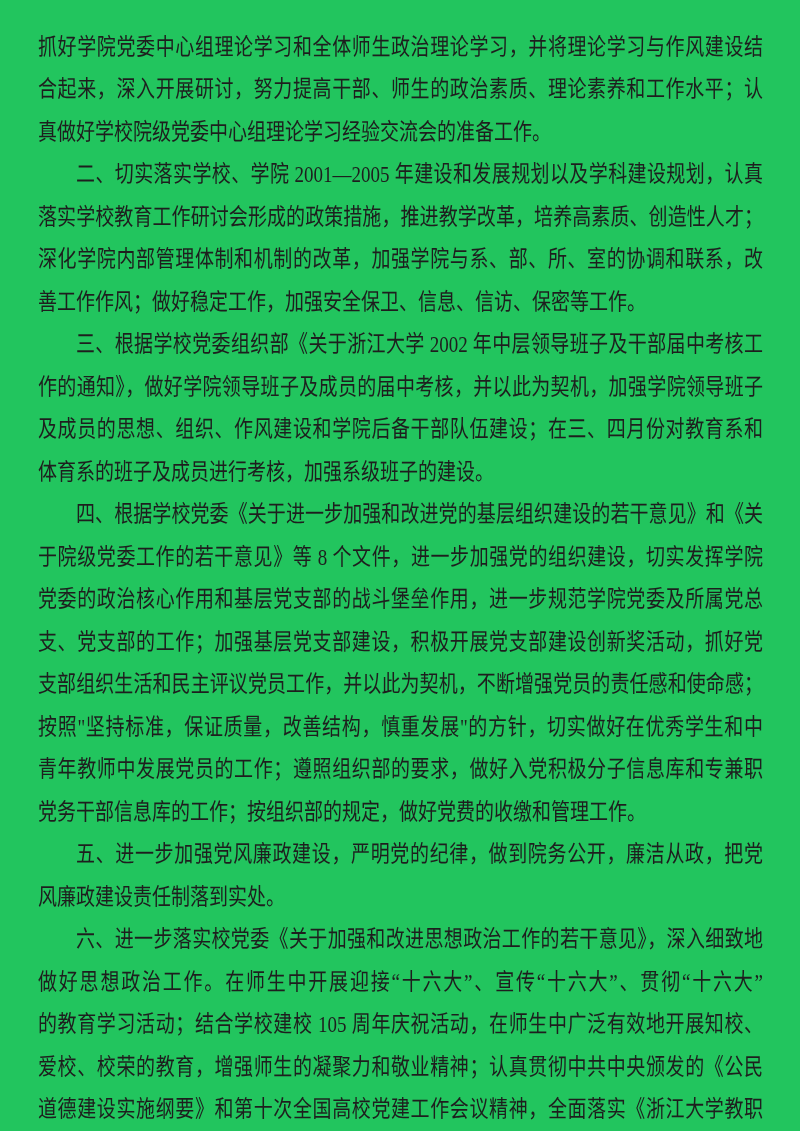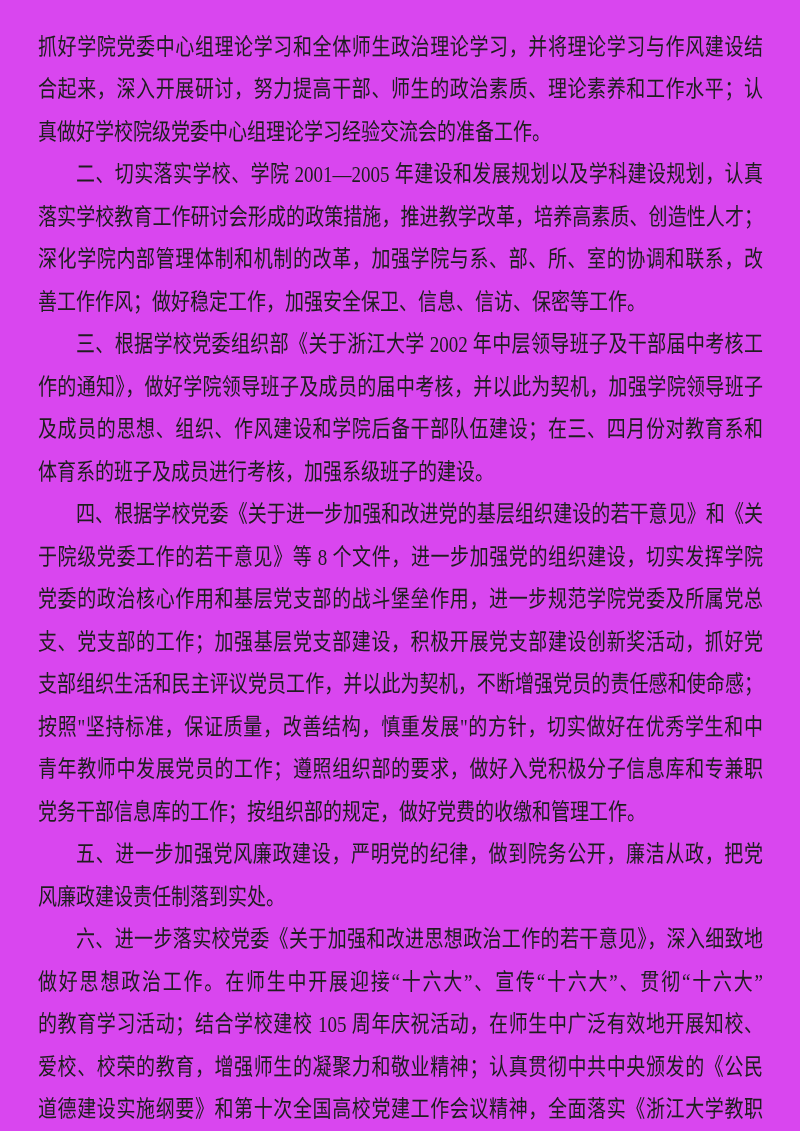--- a/index.html
+++ b/index.html
@@ -9,21 +9,21 @@
   body {
     width: 800px;
     height: 1131px;
     background: #fdfdfd;
     overflow: hidden;
   }
   .page {
     position: relative;
     width: 800px;
     height: 1131px;
-    background: #d946ef;
+    background: #22c55e;
   }
   .doc {
     position: absolute;
     left: 38px;
     top: 26px;
     width: 725px;
     font-family: "Liberation Serif", "DejaVu Serif", serif;
     font-size: 19px;
     line-height: 34px;
     color: #1e1e1e;

